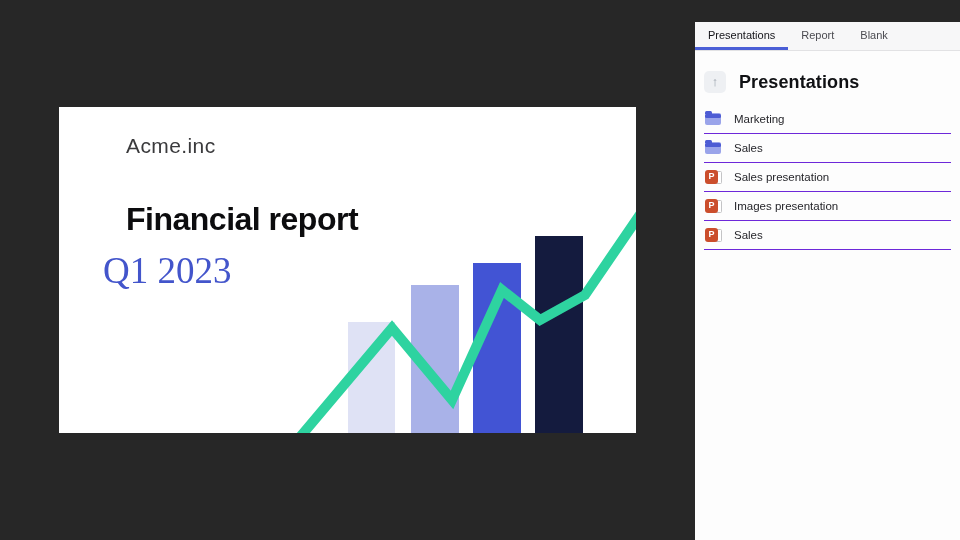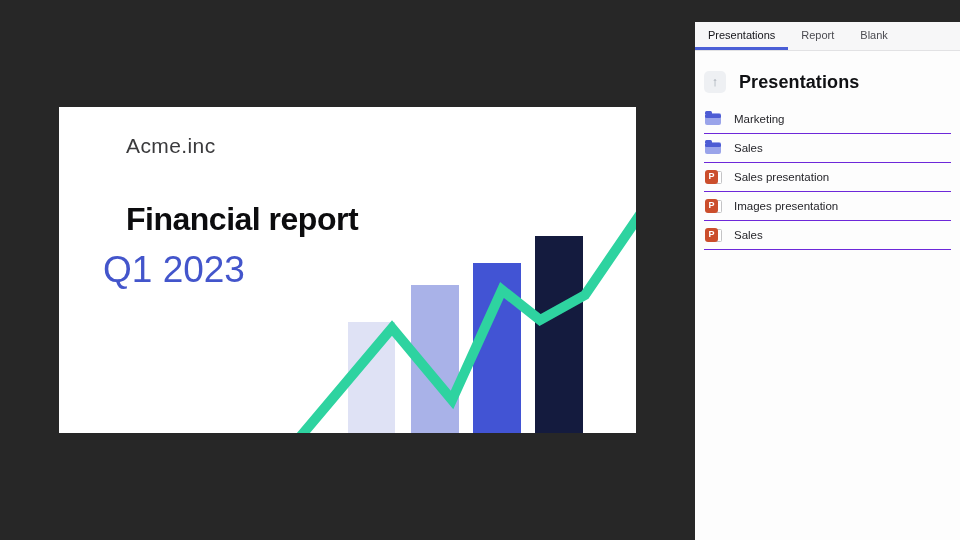--- a/index.html
+++ b/index.html
@@ -17,21 +17,21 @@
   .titlebar-title { width:100%; text-align:center; font-size:11px; color:#d6d6d6; font-weight:700; letter-spacing:0.2px; }
 
   
   .stage { position:absolute; left:0; top:22px; width:695px; height:518px; }
   .slide { position:absolute; left:59px; top:85px; width:577px; height:326px;
            background:#ffffff; overflow:hidden; }
   .slide-logo { position:absolute; left:67px; top:27px; font-size:21px; color:#3a3a3c; letter-spacing:0.4px; }
   .slide-title { position:absolute; left:43px; top:94px; font-size:32px; font-weight:700;
                  letter-spacing:-0.5px; color:#0c0c0e; white-space:nowrap;margin-left:24px; }
   .slide-subtitle { position:absolute; left:44px; top:142px; font-size:37px; font-weight:400;
-                    color:#4355cb; white-space:nowrap; }
+                    color:#4355cb; white-space:nowrap;font-family:Liberation Serif, serif; }
   .chart { position:absolute; left:0; top:0; width:577px; height:326px; display:block; }
 
   
   .panel { position:absolute; left:695px; top:22px; width:265px; height:518px; background:#fdfdfd; }
   .tabbar { display:flex; height:29px; background:#f7f7f8; border-bottom:1px solid #e2e2e4; }
   .tab { padding:0 13px; display:flex; align-items:center; font-size:11px; color:#4b4b51;
          cursor:pointer; border-bottom:3px solid transparent; }
   .tab.active { color:#141419; font-weight:400; }
 
   .panel-header { margin:20px 9px 12px 9px; display:flex; align-items:center; gap:13px; height:22px; }

